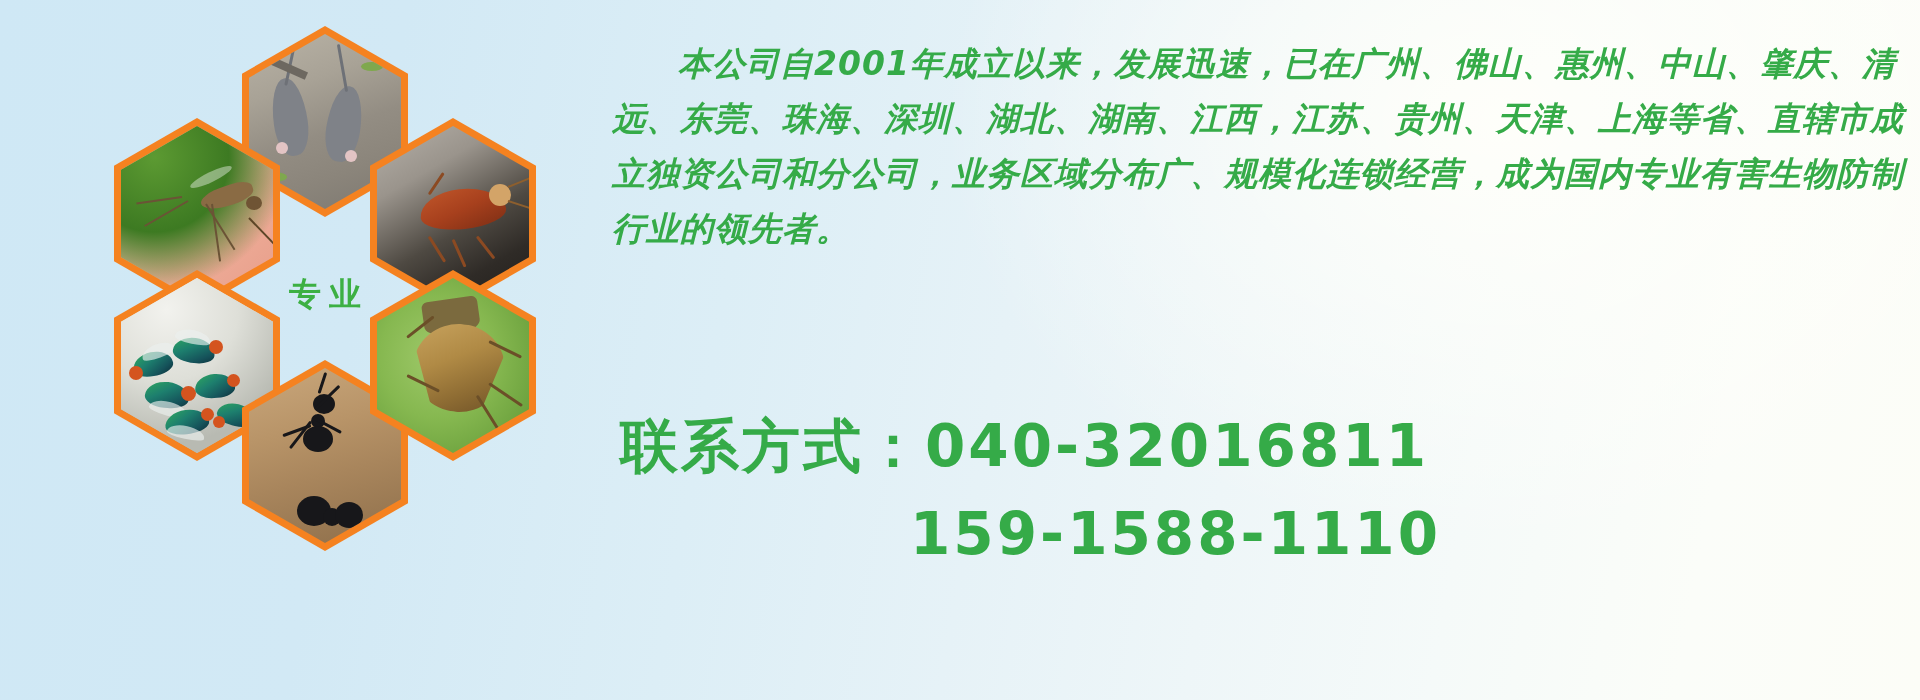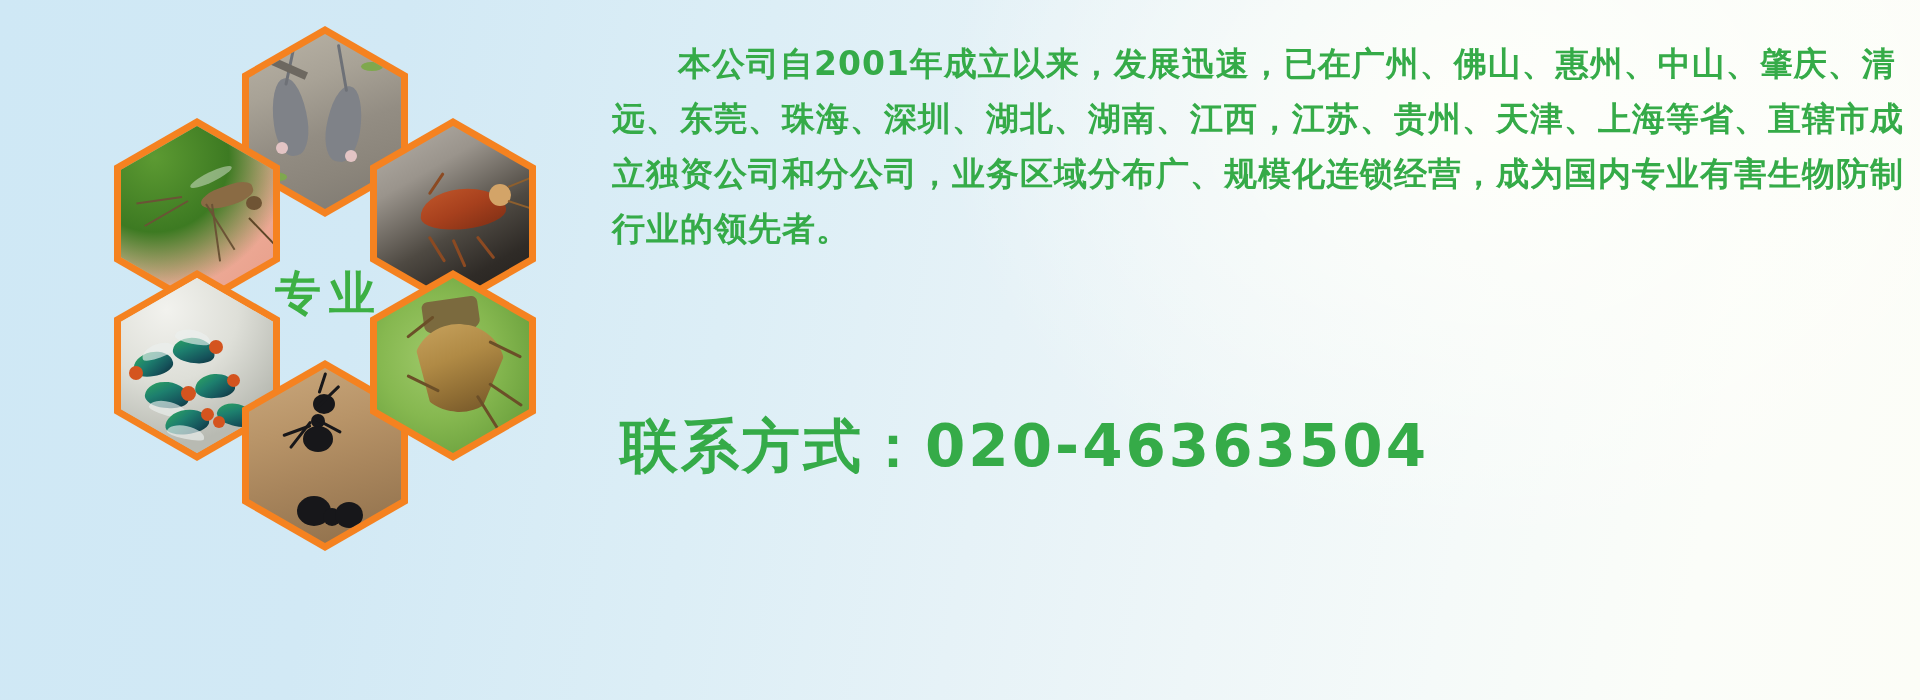--- a/index.html
+++ b/index.html
@@ -31,21 +31,21 @@
   .hex .inner .art{position:absolute;inset:0;}
   
   .hex-center{
     position:absolute;width:174px;height:200px;
     -webkit-clip-path:polygon(50% 0%,100% 25%,100% 75%,50% 100%,0% 75%,0% 25%);
     clip-path:polygon(50% 0%,100% 25%,100% 75%,50% 100%,0% 75%,0% 25%);
     background:transparent;
     display:flex;flex-direction:column;align-items:center;justify-content:center;
   }
   .hex-center .ctext{
-    color:#3cb043;font-weight:bold;font-size:46px;line-height:1.25;
+    color:#3cb043;font-weight:bold;font-size:32px;line-height:1.25;
     letter-spacing:8px;text-indent:8px;
     font-family:Liberation Serif, serif;
   }
   
   #hex-mosquito {left:18px; top:110px;}
   #hex-rats     {left:146px;top:18px;}
   #hex-roach    {left:274px;top:110px;}
   #hex-flies    {left:18px; top:262px;}
   #hex-ant      {left:146px;top:352px;}
   #hex-stinkbug {left:274px;top:262px;}
@@ -93,21 +93,21 @@
   .ant-leg{position:absolute;height:3px;background:#17171a;transform-origin:left center;border-radius:2px;}
   
   .sb-shield{left:24%;top:26%;width:92px;height:88px;
       background:linear-gradient(155deg,#c8a35e 0%,#b08a45 40%,#8e6c33 72%,#6f5227 100%);
       clip-path:polygon(22% 0%,78% 0%,100% 26%,76% 100%,24% 100%,0% 26%);transform:rotate(4deg);}
   .sb-wing{left:30%;top:12%;width:56px;height:34px;background:#7b6a3e;border-radius:6px 6px 30% 30%;transform:rotate(-8deg);}
   .sb-leg{position:absolute;height:3px;background:#6b4f28;transform-origin:left center;border-radius:2px;}
 
   
   #copy{
-    position:absolute;left:612px;top:36px;width:1300px;
+    position:absolute;left:612px;top:36px;width:1300px;font-style:italic;
   }
   #intro-paragraph{
     color:#35ab48;font-size:33px;line-height:55px;font-weight:bold;
     letter-spacing:1px;text-indent:66px;margin:0;
     font-family:"DejaVu Sans","Liberation Sans",sans-serif;
   }
   #contact-block{position:absolute;left:620px;top:402px;width:1300px;}
   .contact-line{
     color:#35ab48;font-weight:bold;font-size:58px;line-height:88px;
     letter-spacing:3px;white-space:nowrap;
@@ -231,16 +231,17 @@
     <div class="hex-center" id="hex-slogan">
       <div class="ctext">专业</div>
     </div>
   </div>
 
   <div id="copy">
     <p id="intro-paragraph">本公司自2001年成立以来，发展迅速，已在广州、佛山、惠州、中山、肇庆、清远、东莞、珠海、深圳、湖北、湖南、江西，江苏、贵州、天津、上海等省、直辖市成立独资公司和分公司，业务区域分布广、规模化连锁经营，成为国内专业有害生物防制行业的领先者。</p>
   </div>
 
   <div id="contact-block">
-    <div class="contact-line" id="contact-line-1">联系方式：020-46363504</div>
+    <div class="contact-line" id="contact-line-1">联系方式：040-32016811</div>
+    <div class="contact-line" id="contact-line-2">159-1588-1110</div>
   </div>
 
 </div>
 
 </body></html>

